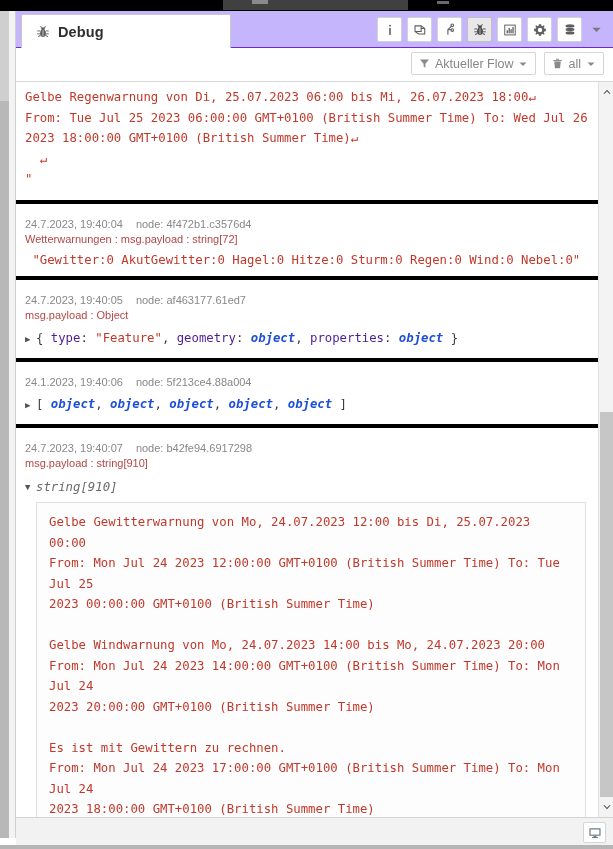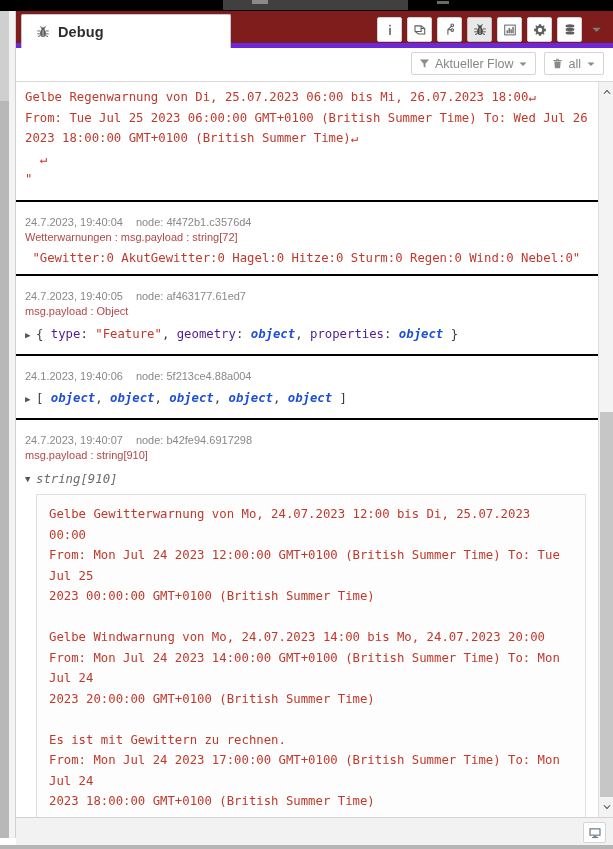--- a/index.html
+++ b/index.html
@@ -65,22 +65,22 @@
     left: 15px; top: 11px;
     width: 1px; height: 827px;
     background: #d0d0d0;
   }
 
   
   .tabbar {
     position: absolute;
     left: 16px; top: 11px;
     width: 597px; height: 37px;
-    background: #7f1d1d;
-    border-bottom: 5px solid #6d28d9;
+    background: #c4b5fd;
+    border-bottom: 1px solid #6d28d9;
     box-sizing: border-box;
   }
   .tab {
     position: absolute;
     left: 5px; top: 3px;
     width: 210px; height: 34px;
     background: #ffffff;
     border: 1px solid #c8c8c8;
     border-bottom: none;
     border-radius: 2px 2px 0 0;
@@ -170,21 +170,21 @@
 
   
   .messages {
     position: absolute;
     left: 16px; top: 82px;
     width: 582px; height: 735px;
     background: #ffffff;
     overflow: hidden;
   }
   .msg {
-    border-bottom: 2px solid #000000;
+    border-bottom: 4px solid #000000;
     padding: 0;
   }
   .msg-meta {
     font-size: 11px;
     color: #888888;
     padding: 6px 9px 2px 9px;
     white-space: nowrap;
     margin-top: 8px;
   }
   .msg-meta .node-id { margin-left: 13px; }

